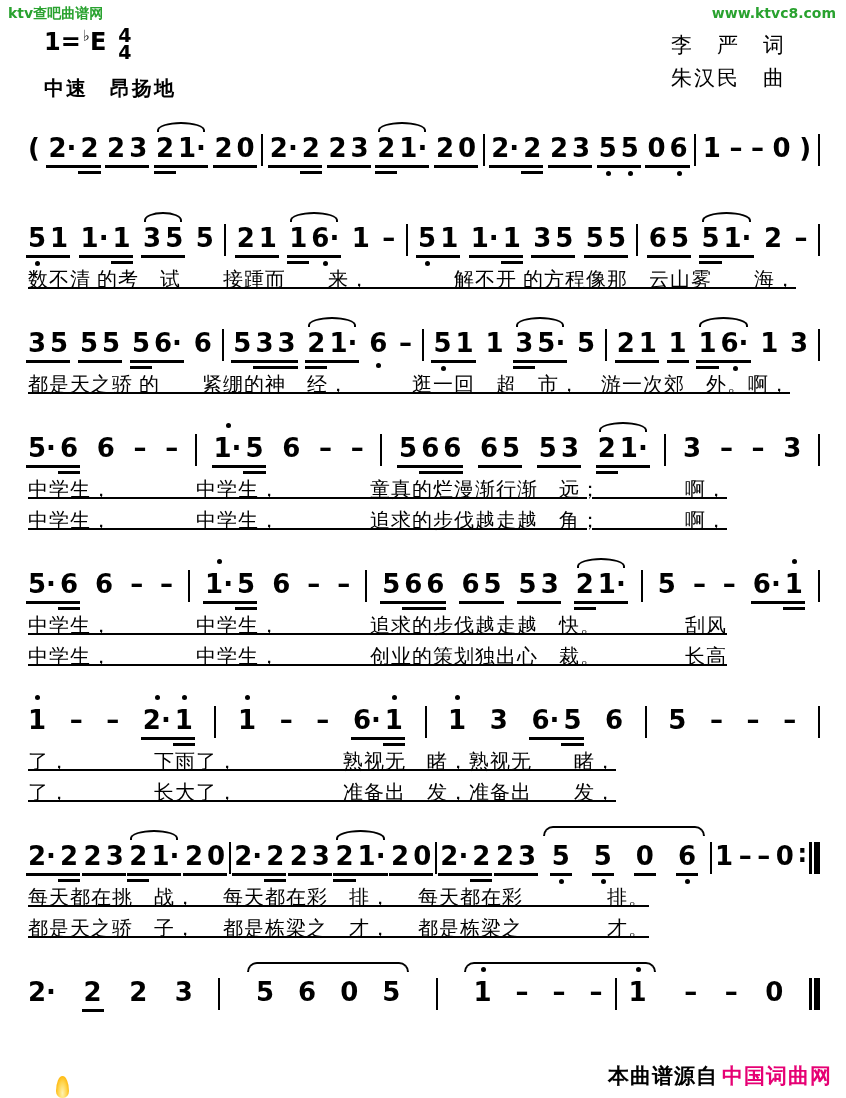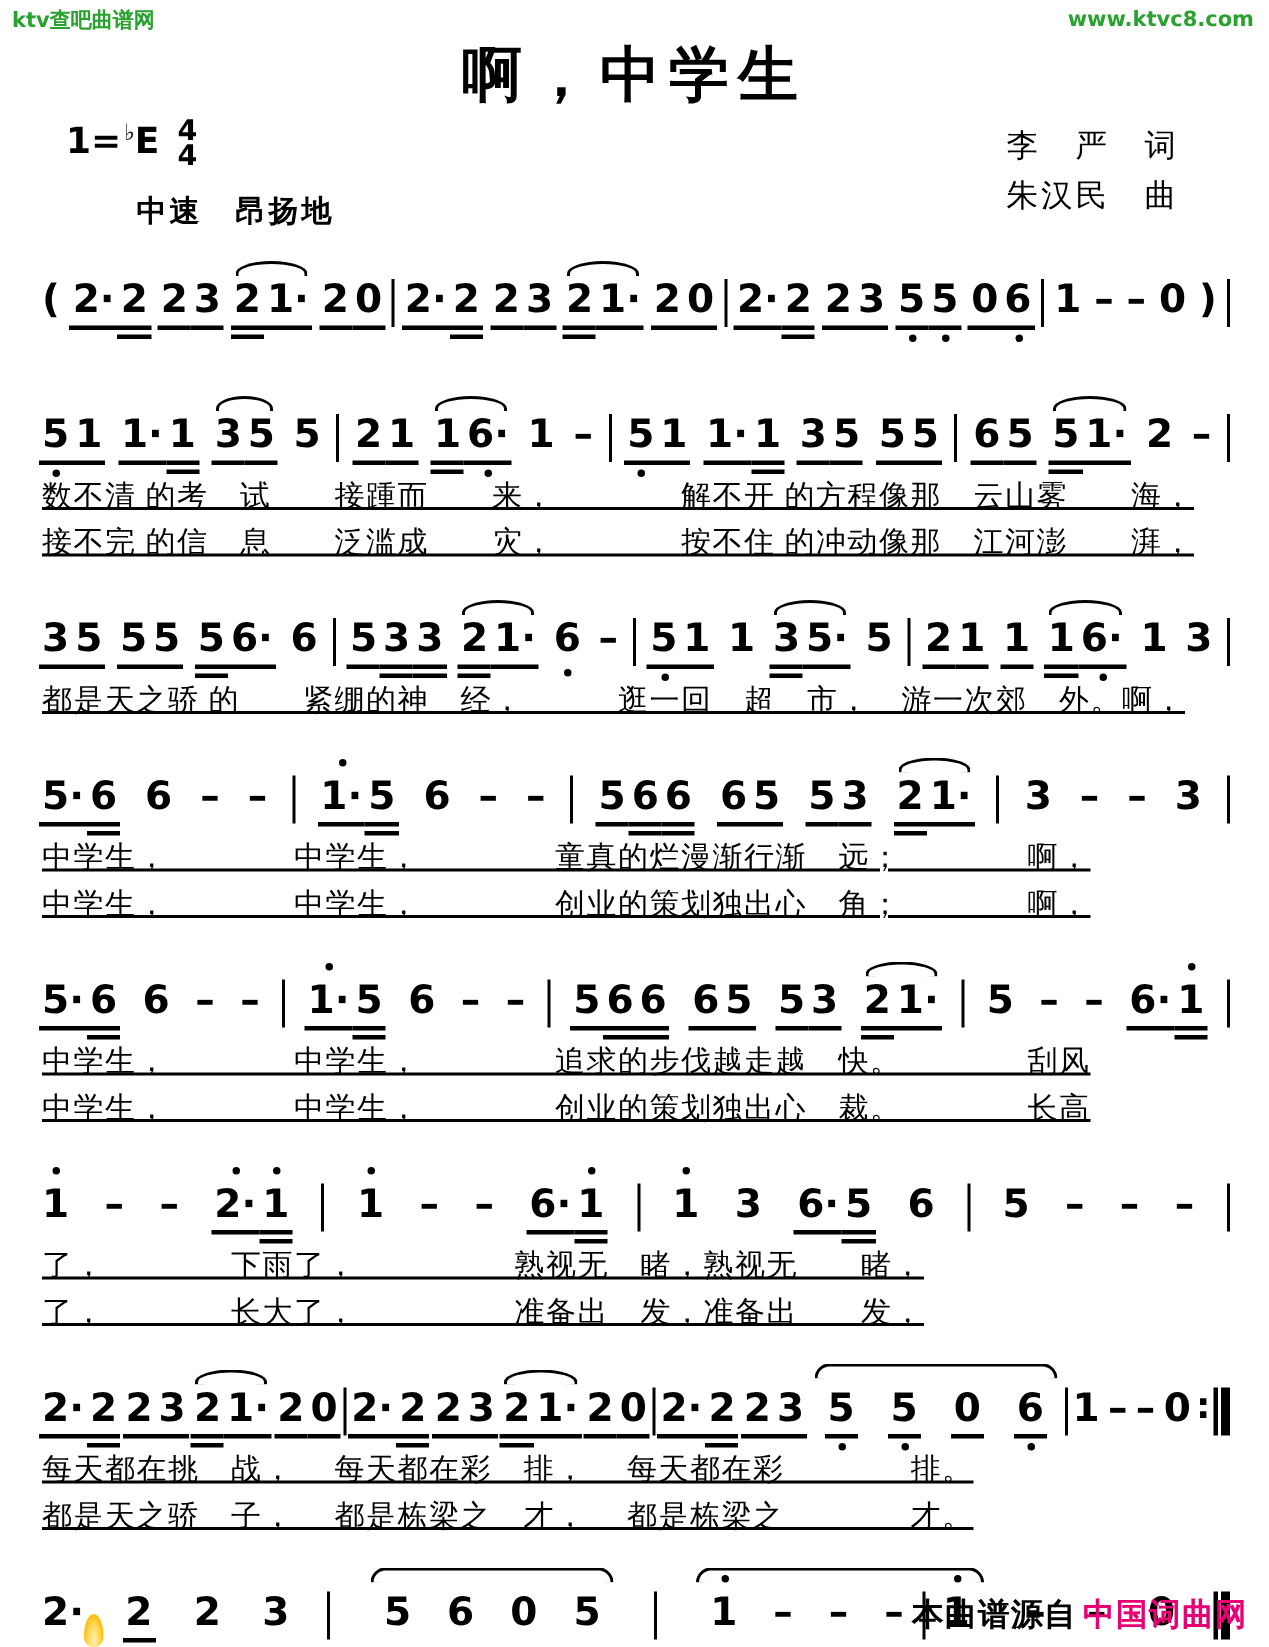--- a/index.html
+++ b/index.html
@@ -14,21 +14,21 @@
   
   .title{text-align:center;font-size:40px;font-weight:bold;letter-spacing:6px;
          margin-top:2px;line-height:50px;font-family:"DejaVu Sans",sans-serif;}
 
   
   .info{display:flex;justify-content:space-between;padding:6px 60px 0 44px;}
   .key-line{display:flex;align-items:flex-start;font-weight:bold;font-size:24px;line-height:26px;}
   .flat{font-size:15px;position:relative;top:-6px;margin-left:2px;}
   .timesig{display:inline-flex;flex-direction:column;margin-left:12px;font-size:19px;
            line-height:17px;text-align:center;font-weight:bold;position:relative;top:-2px;}
-  .tempo{font-size:20px;font-weight:bold;margin-top:12px;letter-spacing:2px;margin-left:47px;}
+  .tempo{font-size:20px;font-weight:bold;margin-top:12px;letter-spacing:2px;}
   .credits{font-size:21px;line-height:33px;text-align:center;letter-spacing:2px;
            font-family:"Liberation Serif","DejaVu Serif",serif;}
 
   
   .score{padding:0 26px;margin-top:16px;}
   .system{margin-bottom:18px;}
   .system:first-child{margin-bottom:34px;}
   .notes-row{display:flex;justify-content:space-between;align-items:flex-start;
              font-weight:bold;font-size:26px;line-height:34px;padding-top:13px;
              font-family:"DejaVu Sans",sans-serif;}
@@ -66,21 +66,20 @@
 </head>
 <body>
 
 <div class="page">
 
   <div class="webhead">
     <span>ktv查吧曲谱网</span>
     <span>www.ktvc8.com</span>
   </div>
 
-  <div class="title">啊，中学生</div>
 
   <div class="info">
     <div>
       <div class="key-line">
         <span>1=</span>
           <span class="flat">♭</span>
           <span>E</span>
         <span class="timesig">
           <span>4</span>
           <span>4</span>
@@ -207,21 +206,20 @@
           </span>
           <span class="grp arc">
             <span class="note u2">5</span>
             <span class="note u1">1·</span>
           </span>
           <span class="note">2</span>
           <span class="note">–</span>
           <span class="bar"></span>
         </div>
         <div class="lyric-row">数不清 的考　试　　接踵而　　来，　　　　解不开 的方程像那　云山雾　　海，</div>
-        <div class="lyric-row">接不完 的信　息　　泛滥成　　灾，　　　　按不住 的冲动像那　江河澎　　湃，</div>
       </div>
       <div class="system">
         <div class="notes-row">
           <span class="grp">
             <span class="note u1">3</span>
             <span class="note u1">5</span>
           </span>
           <span class="grp">
             <span class="note u1">5</span>
             <span class="note u1">5</span>
@@ -306,21 +304,21 @@
             <span class="note u1">1·</span>
           </span>
           <span class="bar"></span>
           <span class="note">3</span>
           <span class="note">–</span>
           <span class="note">–</span>
           <span class="note">3</span>
           <span class="bar"></span>
         </div>
         <div class="lyric-row">中学生，　　　　中学生，　　　　 童真的烂漫渐行渐　远；　　　　啊，</div>
-        <div class="lyric-row">中学生，　　　　中学生，　　　　 创业的策划独出心　角；　　　　啊，</div>
+        <div class="lyric-row">中学生，　　　　中学生，　　　　 追求的步伐越走越　角；　　　　啊，</div>
       </div>
       <div class="system">
         <div class="notes-row">
           <span class="grp">
             <span class="note u1">5·</span>
             <span class="note u2">6</span>
           </span>
           <span class="note">6</span>
           <span class="note">–</span>
           <span class="note">–</span>

